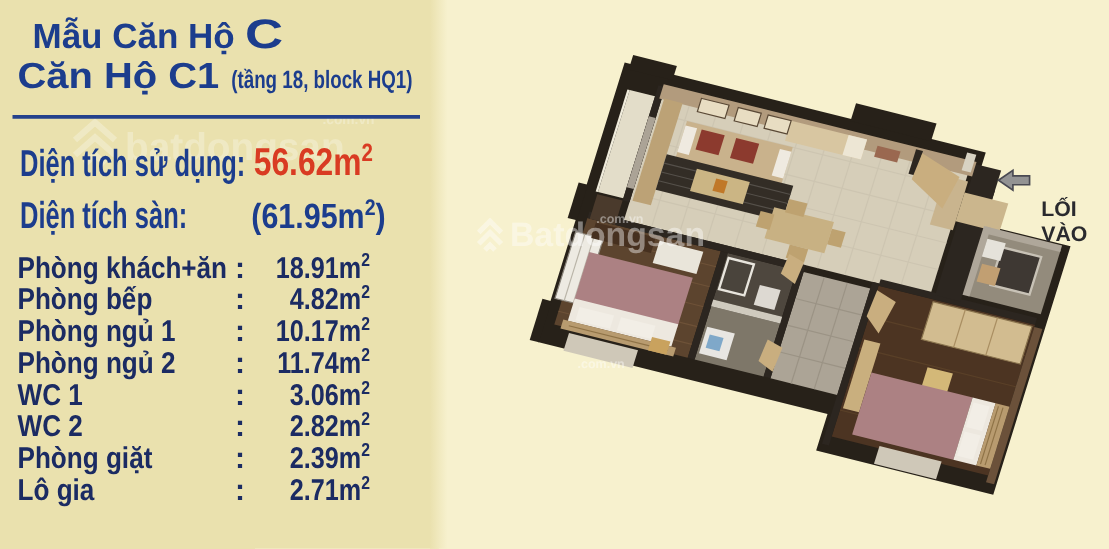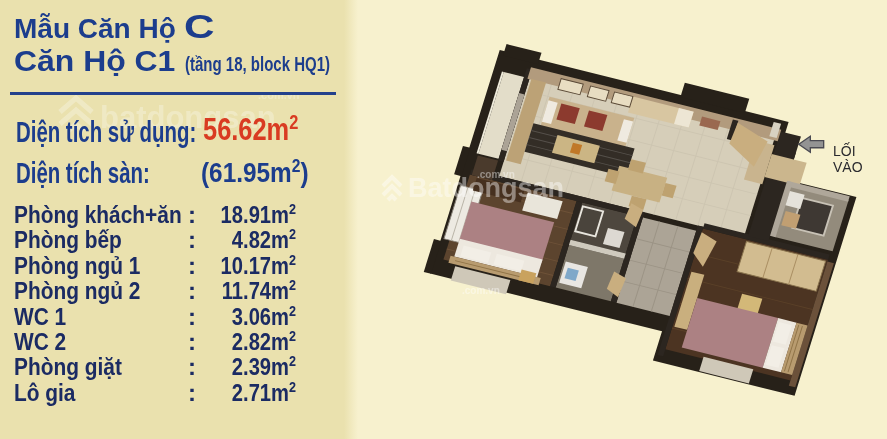--- a/index.html
+++ b/index.html
@@ -17,21 +17,21 @@
 <svg class="abs" style="left:0;top:0;opacity:0.28;" width="887" height="439">
   <g fill="none" stroke="#FFFFFF" stroke-width="5">
     <path d="M60 112 L76 98 L92 112"></path>
     <path d="M60 124 L76 110 L92 124"></path>
     <path d="M68 131 L76 124 L84 131"></path>
   </g>
   <text x="100" y="128" font-family="Liberation Sans,sans-serif" font-weight="bold" font-size="31" fill="#FFFFFF">batdongsan</text>
   <text x="258" y="99" font-family="Liberation Sans,sans-serif" font-weight="bold" font-size="11" fill="#FFFFFF">.com.vn</text>
 </svg>
 
-<div class="abs" style="left:14px;top:8px;color:#1C3D8D;font-weight:bold;font-size:28px;white-space:nowrap;text-align:center;">Mẫu Căn Hộ <span style="display:inline-block;font-size:33px;transform:scaleX(1.28);transform-origin:0 60%;">C</span></div>
+<div class="abs" style="left:26px;top:8px;color:#1C3D8D;font-weight:bold;font-size:28px;white-space:nowrap;text-align:center;">Mẫu Căn Hộ <span style="display:inline-block;font-size:33px;transform:scaleX(1.28);transform-origin:0 60%;">C</span></div>
 
 <div class="abs" style="left:14px;top:45px;color:#1C3D8D;font-weight:bold;font-size:29px;transform:scaleX(1.10);transform-origin:0 0;white-space:nowrap;">Căn Hộ C1</div>
 
 <div class="abs" style="left:185px;top:53px;color:#1C3D8D;font-weight:bold;font-size:20px;transform:scaleX(0.75);transform-origin:0 0;white-space:nowrap;">(tầng 18, block HQ1)</div>
 
 <div class="abs" style="left:10px;top:92px;width:326px;height:3px;background:#24418C;"></div>
 
 <div class="abs" style="left:16px;top:115px;color:#1C3D8D;font-weight:bold;font-size:30px;transform:scaleX(0.68);transform-origin:0 0;white-space:nowrap;">Diện tích sử dụng:</div>
 
 <div class="abs" style="left:203px;top:112px;color:#D93B22;font-weight:bold;font-size:31px;transform:scaleX(0.82);transform-origin:0 0;white-space:nowrap;">56.62m<sup style="font-size:20px;">2</sup></div>
@@ -289,21 +289,21 @@
   <rect x="328" y="60" width="16" height="16" fill="#E5E2DA"></rect>
 
   <rect x="330" y="82" width="16" height="16" fill="#C19F72"></rect>
 </g>
 </svg>
 
 <svg class="abs" style="left:797px;top:134px;" width="32" height="24" viewBox="0 0 36 26">
 <polygon points="2,11 15,2 15,7 30,7 30,15 15,15 15,20" fill="#939393" stroke="#4A4A52" stroke-width="1.5"></polygon>
 </svg>
 
-<div class="abs" style="left:833px;top:143px;color:#2A2A2E;font-weight:normal;font-size:14px;">LỐI VÀO</div>
+<div class="abs" style="left:833px;top:158px;color:#2A2A2E;font-weight:bold;font-size:17px;">LỐI VÀO</div>
 
 <svg class="abs" style="left:0;top:0;opacity:0.42;" width="887" height="439">
   <g fill="none" stroke="#FFFFFF" stroke-width="4">
     <path d="M383 186 L392 177 L401 186"></path>
     <path d="M383 195 L392 186 L401 195"></path>
     <path d="M388 200 L392 196 L396 200"></path>
   </g>
   <text x="408" y="197" font-family="Liberation Sans,sans-serif" font-weight="bold" font-size="27" fill="#FFFFFF">Batdongsan</text>
   <text x="477" y="178" font-family="Liberation Sans,sans-serif" font-weight="bold" font-size="10" fill="#FFFFFF">.com.vn</text>
   <text x="462" y="294" font-family="Liberation Sans,sans-serif" font-weight="bold" font-size="10" fill="#FFFFFF">.com.vn</text>

